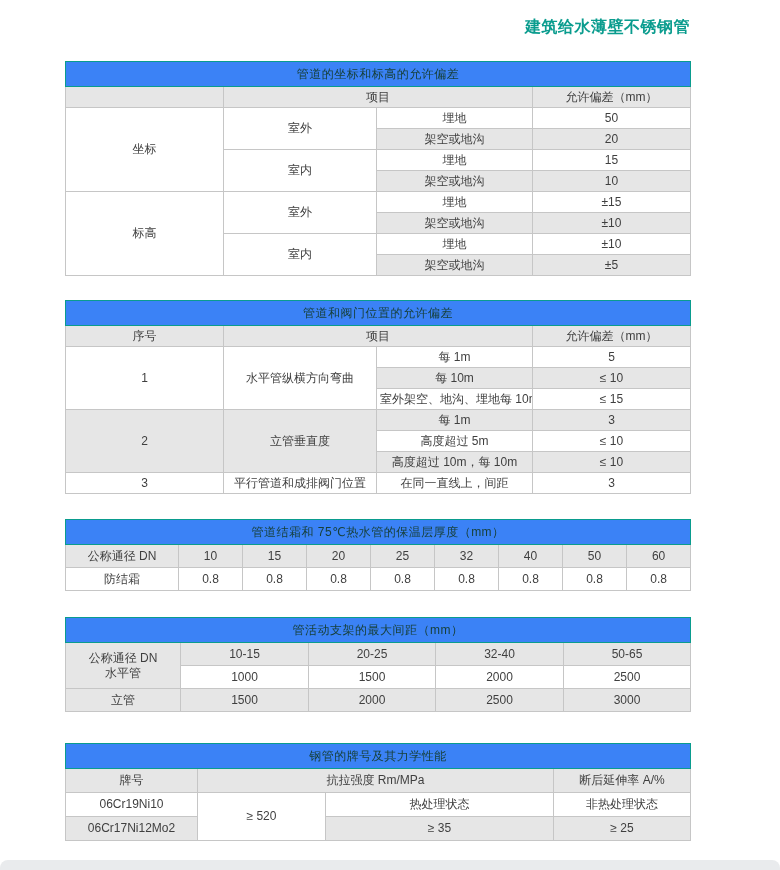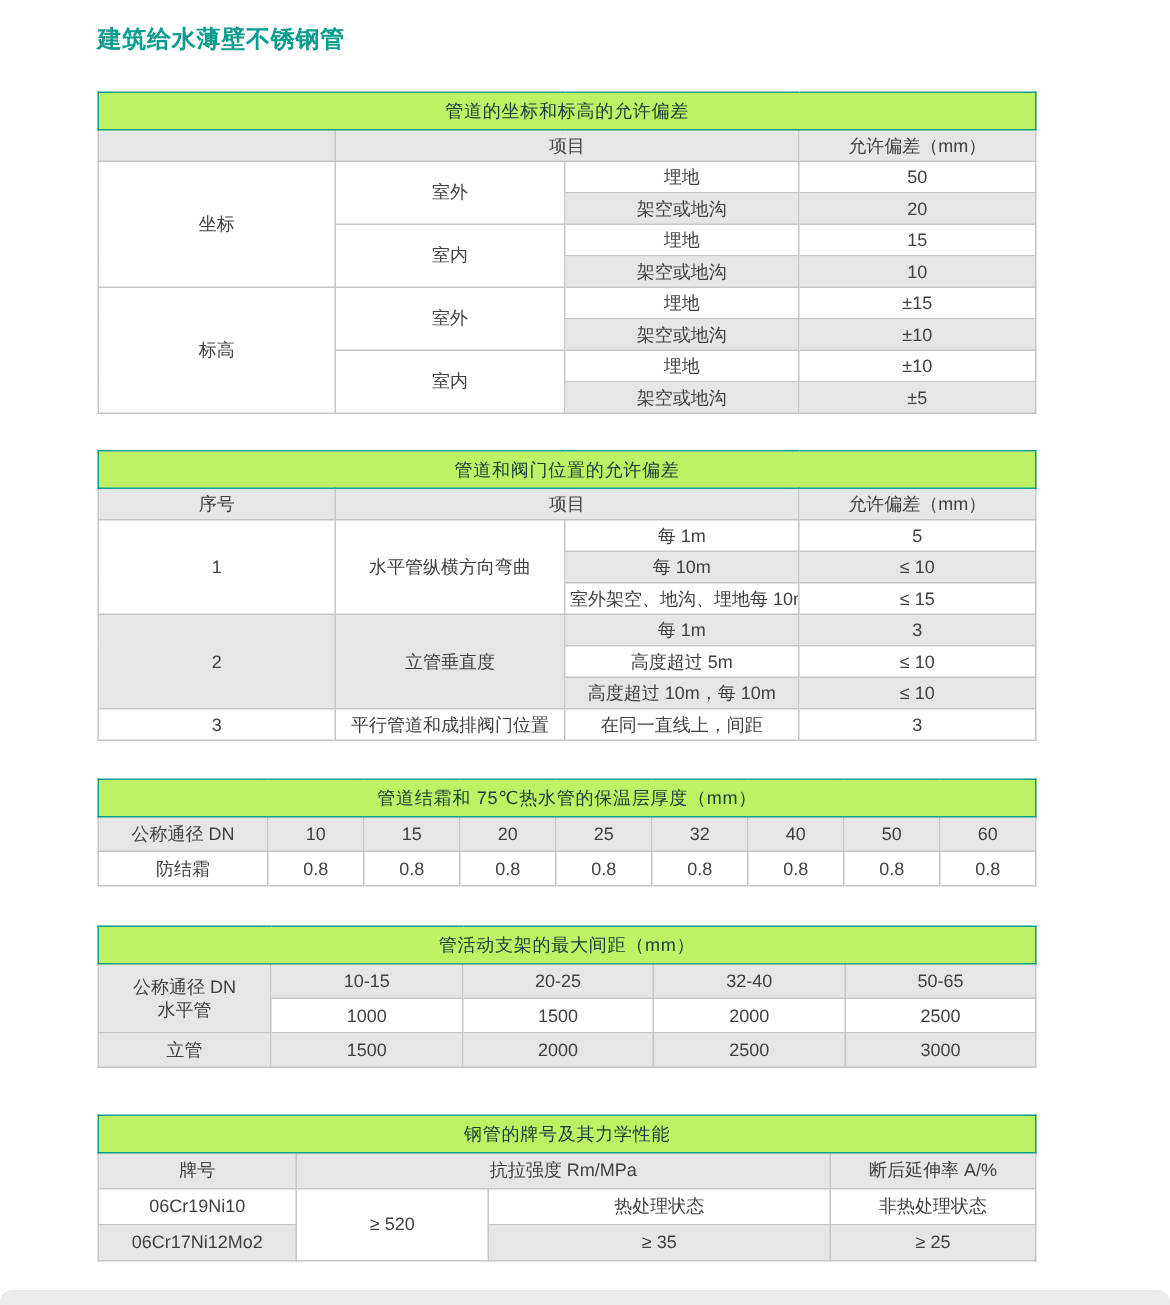--- a/index.html
+++ b/index.html
@@ -5,27 +5,28 @@
   html,body{margin:0;padding:0;}
   body{
     width:780px;height:870px;background:#ffffff;position:relative;overflow:hidden;
     font-family:"Liberation Sans","DejaVu Sans",sans-serif;
     -webkit-font-smoothing:antialiased;
   }
   .content{margin-left:65px;width:625px;padding-top:16px;}
   .page-title{
     color:#0a9c8e;font-size:16px;line-height:21px;font-weight:bold;margin:0;
     letter-spacing:0.5px;
+    text-align:right;
   }
   table.t{
     border-collapse:collapse;width:625px;table-layout:fixed;
     font-size:12px;color:#3f3f3f;
   }
   table.t th.cap{
-    background:#bef264;color:#17403a;font-weight:normal;height:22px;
+    background:#3b82f6;color:#17403a;font-weight:normal;height:22px;
     border:1px solid #0a9c8e;font-size:12px;padding:1px 2px;letter-spacing:0.5px;
   }
   table.t td{
     border:1px solid #c6c6c6;text-align:center;vertical-align:middle;
     height:18px;padding:1px 3px;line-height:1.25;overflow:hidden;white-space:nowrap;
   }
   table.t.tall td{height:20px;}
   table.t.taller td{height:21px;}
   tr.g{background:#e6e6e6;}
   tr.w{background:#ffffff;}

